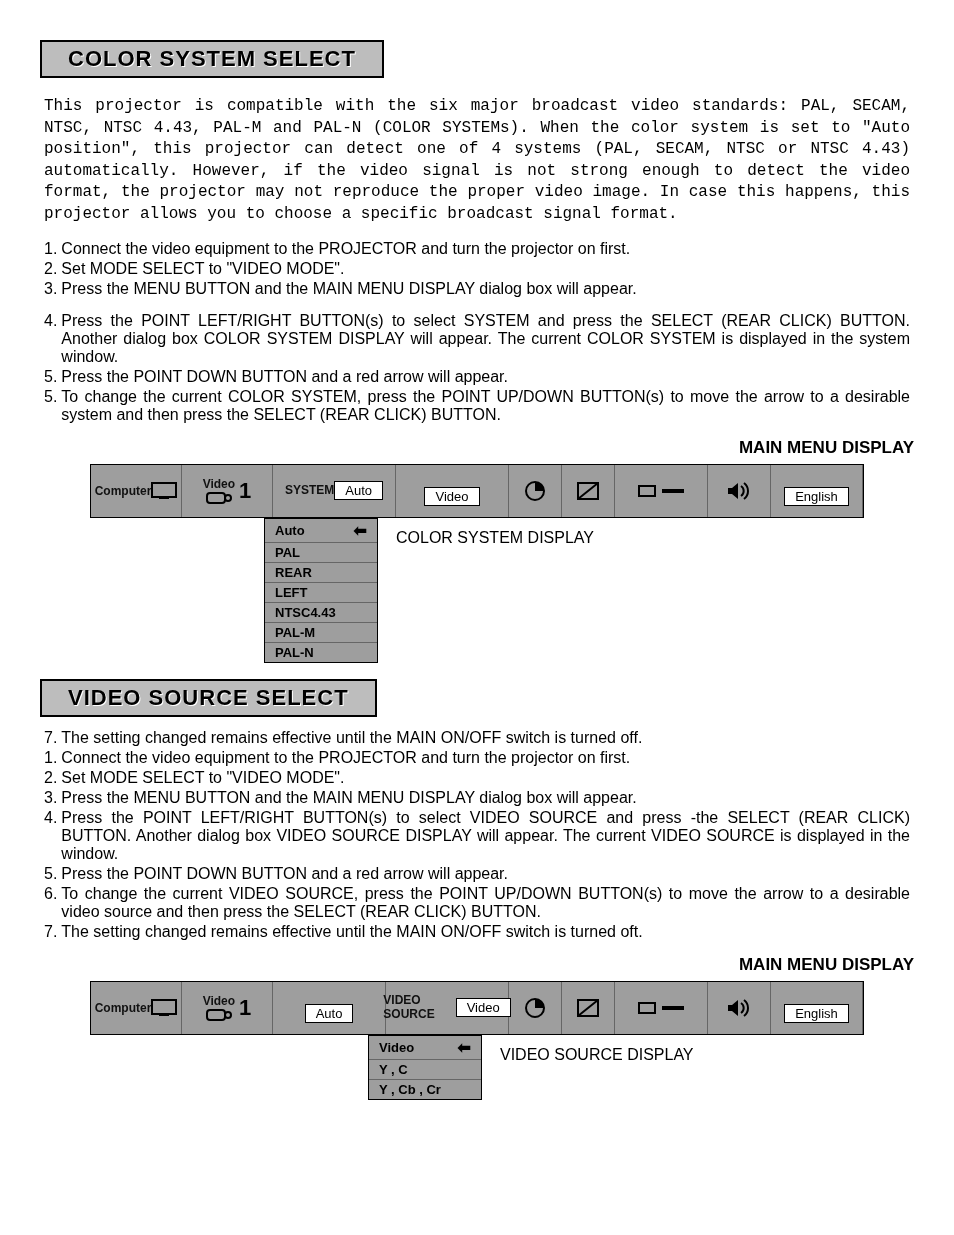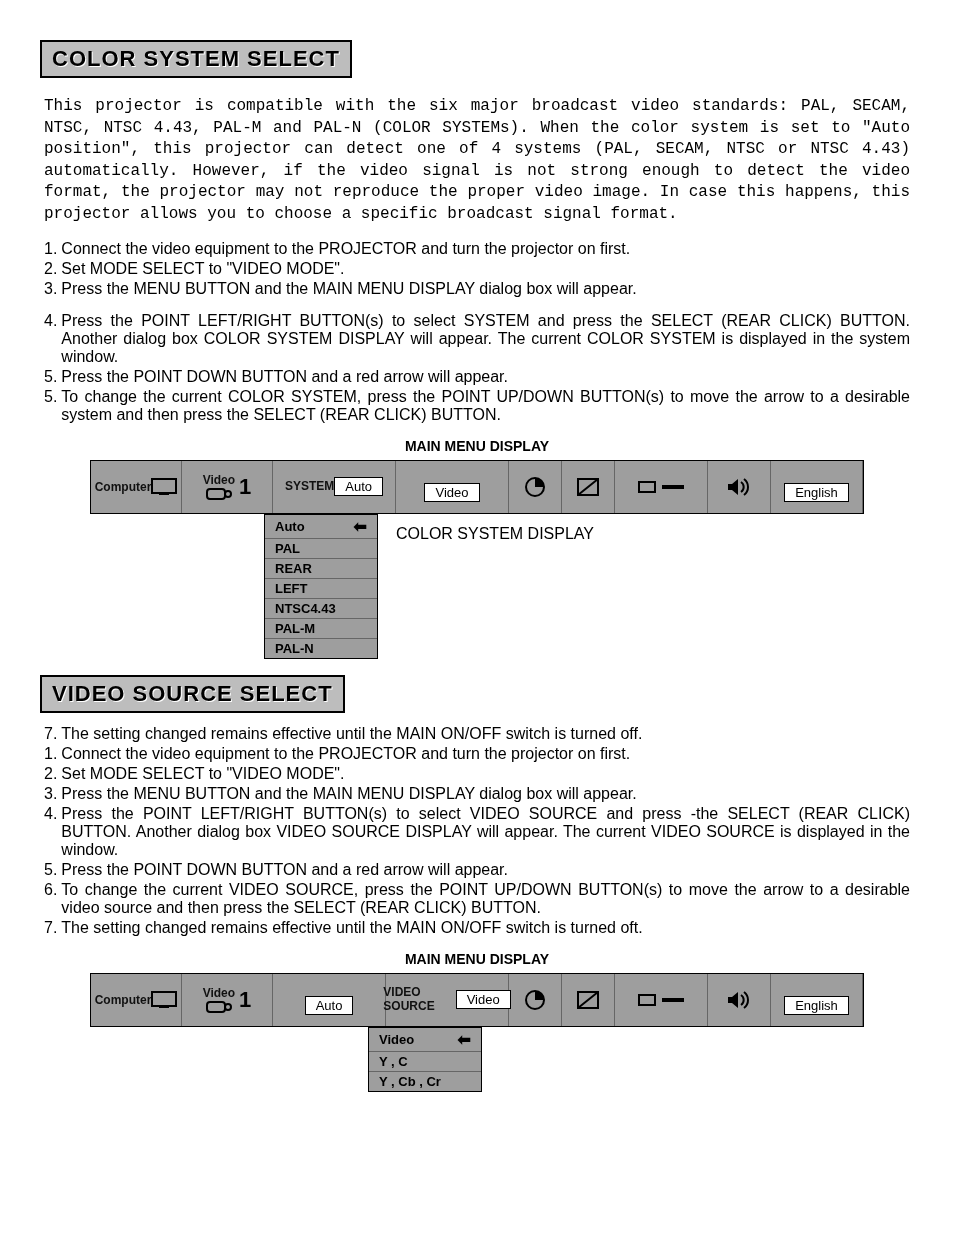--- a/index.html
+++ b/index.html
@@ -7,21 +7,21 @@
     padding:40px 40px 60px 40px;
     font-family:Arial,Helvetica,sans-serif;
     color:#000;
     background:#fff;
     width:874px;
   }
   .sect-head{
     display:inline-block;
     background:#bdbdbd;
     border:2px solid #000;
-    padding:4px 10px;
+    padding:4px 26px;
     font-size:22px;
     font-weight:bold;
     letter-spacing:1px;
     margin-bottom:10px;
     text-shadow:1px 1px 0 #fff;
   }
   .para{
     font-size:16px;
     text-align:justify;
     line-height:1.35;
@@ -33,23 +33,23 @@
     margin:0 4px 14px 4px;
   }
   .step{
     text-align:justify;
     margin:2px 0;
     display:flex;
   }
   .step .num{white-space:nowrap; margin-right:4px;}
   .step .txt{flex:1;}
   .mmd-caption{
-    text-align:center;
+    text-align:right;
     font-weight:bold;
-    font-size:14px;
+    font-size:17px;
     margin:10px 0 6px 0;
   }
   .menu-bar{
     margin:0 50px;
     background:#9e9e9e;
     border:1px solid #000;
     height:52px;
     display:flex;
     align-items:stretch;
     font-size:13px;
@@ -369,16 +369,17 @@
         <span>Video</span>
         <span class="drop-arrow">⬅</span>
       </div>
     <div class="row">
         <span>Y , C</span>
       </div>
     <div class="row">
         <span>Y , Cb , Cr</span>
       </div>
   </div>
+  <div class="drop-caption">VIDEO SOURCE DISPLAY</div>
 </div>
 
 
 
 
 </body></html>

